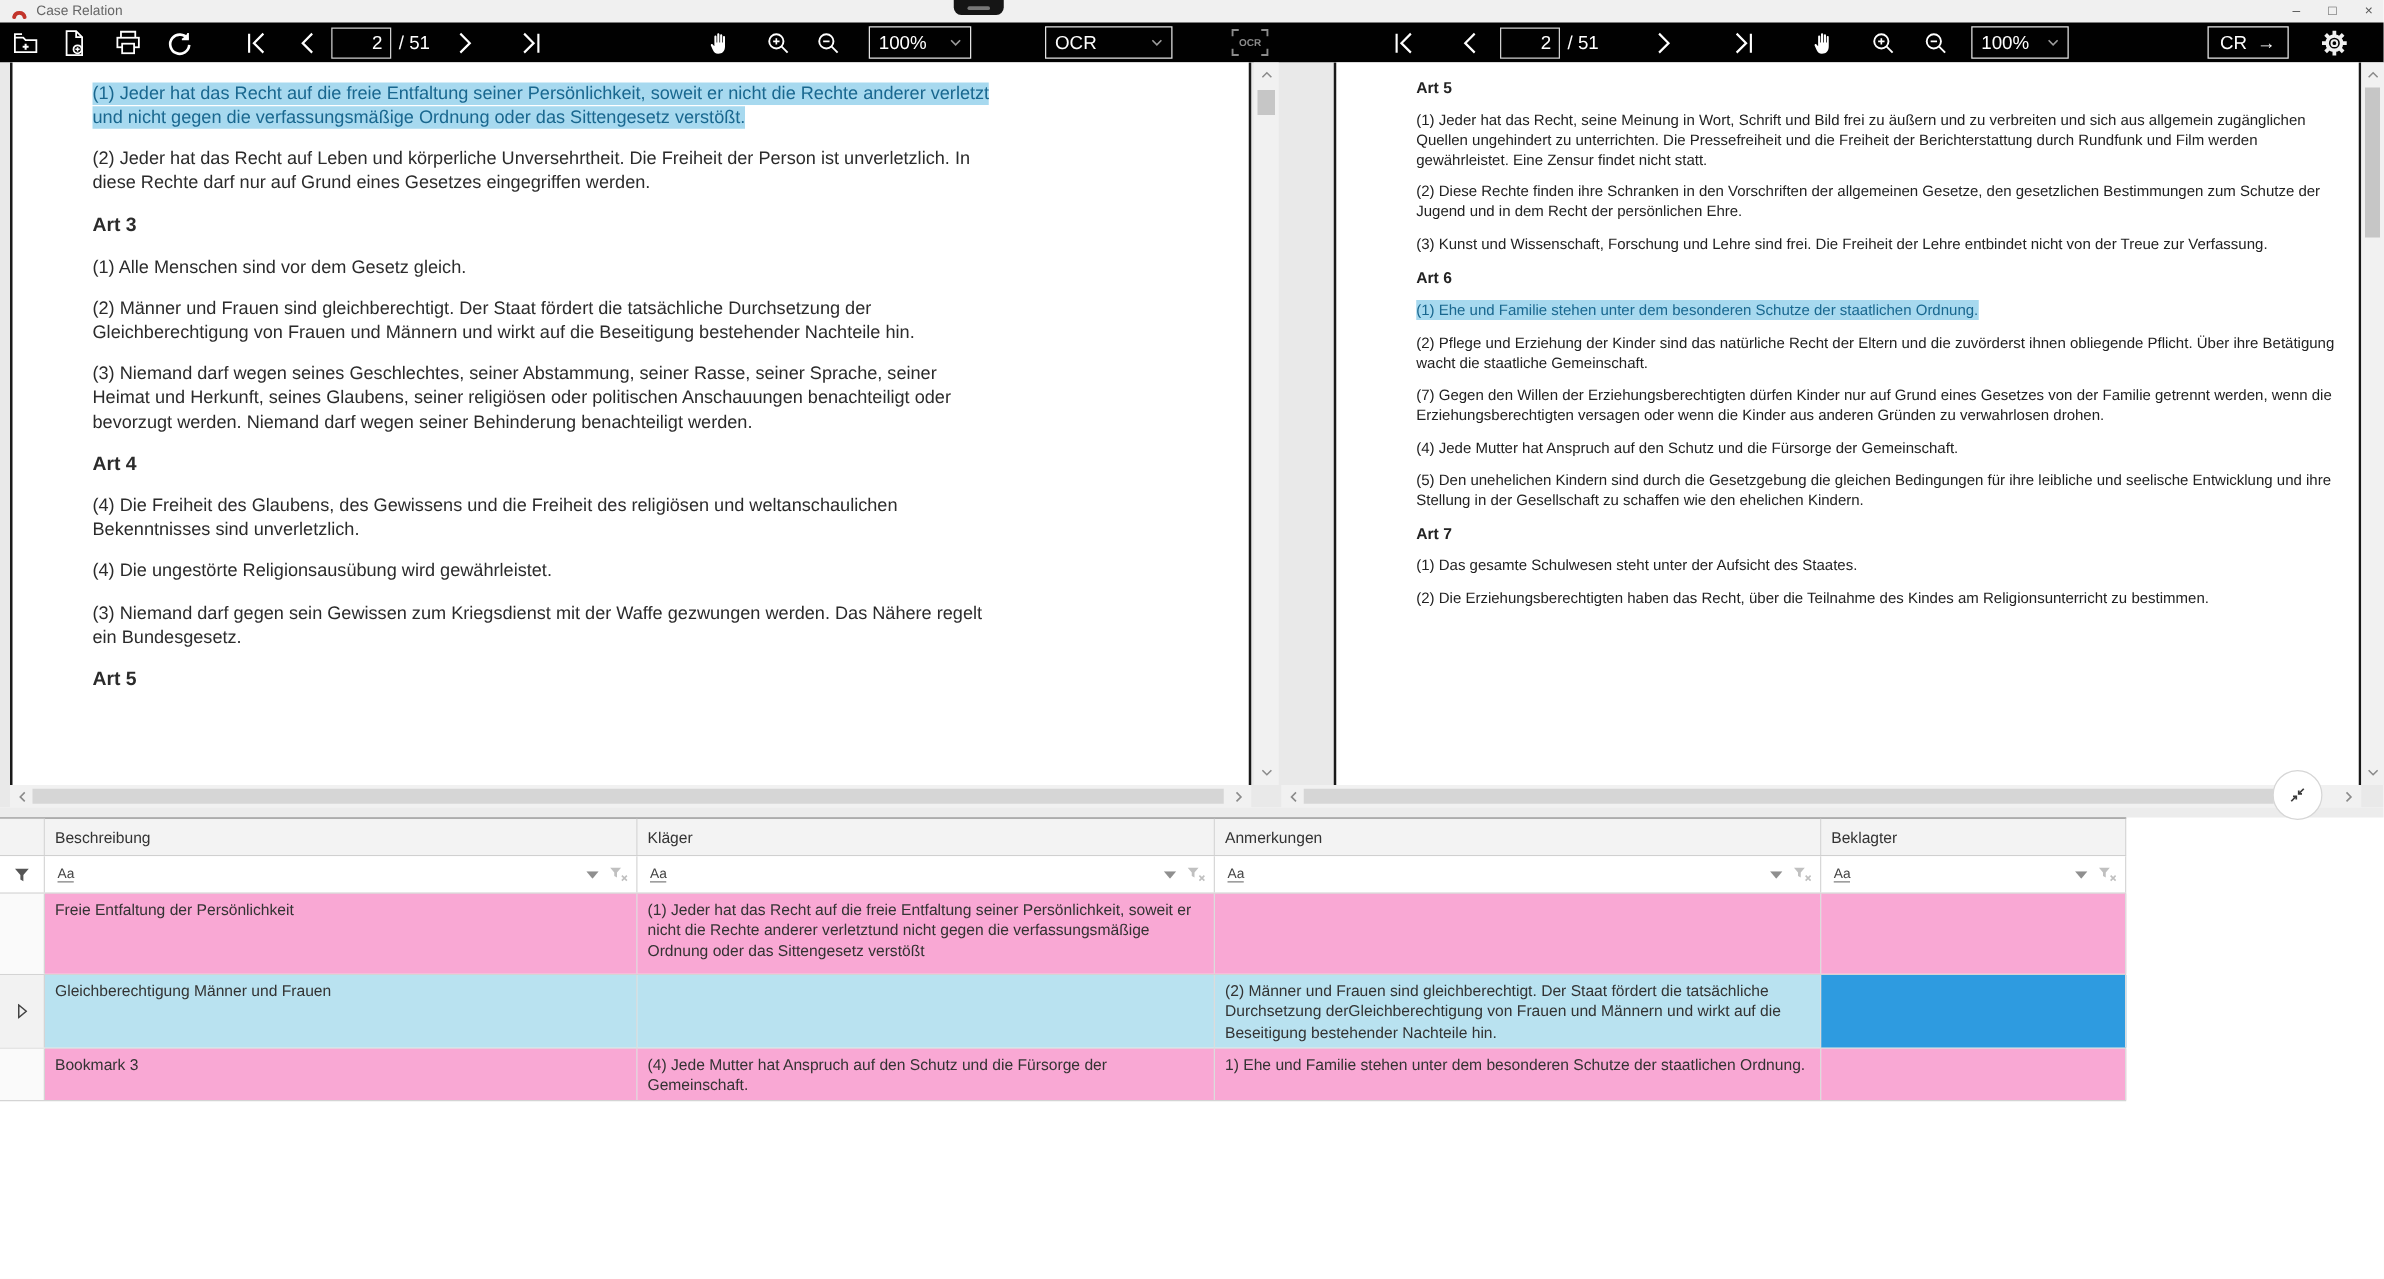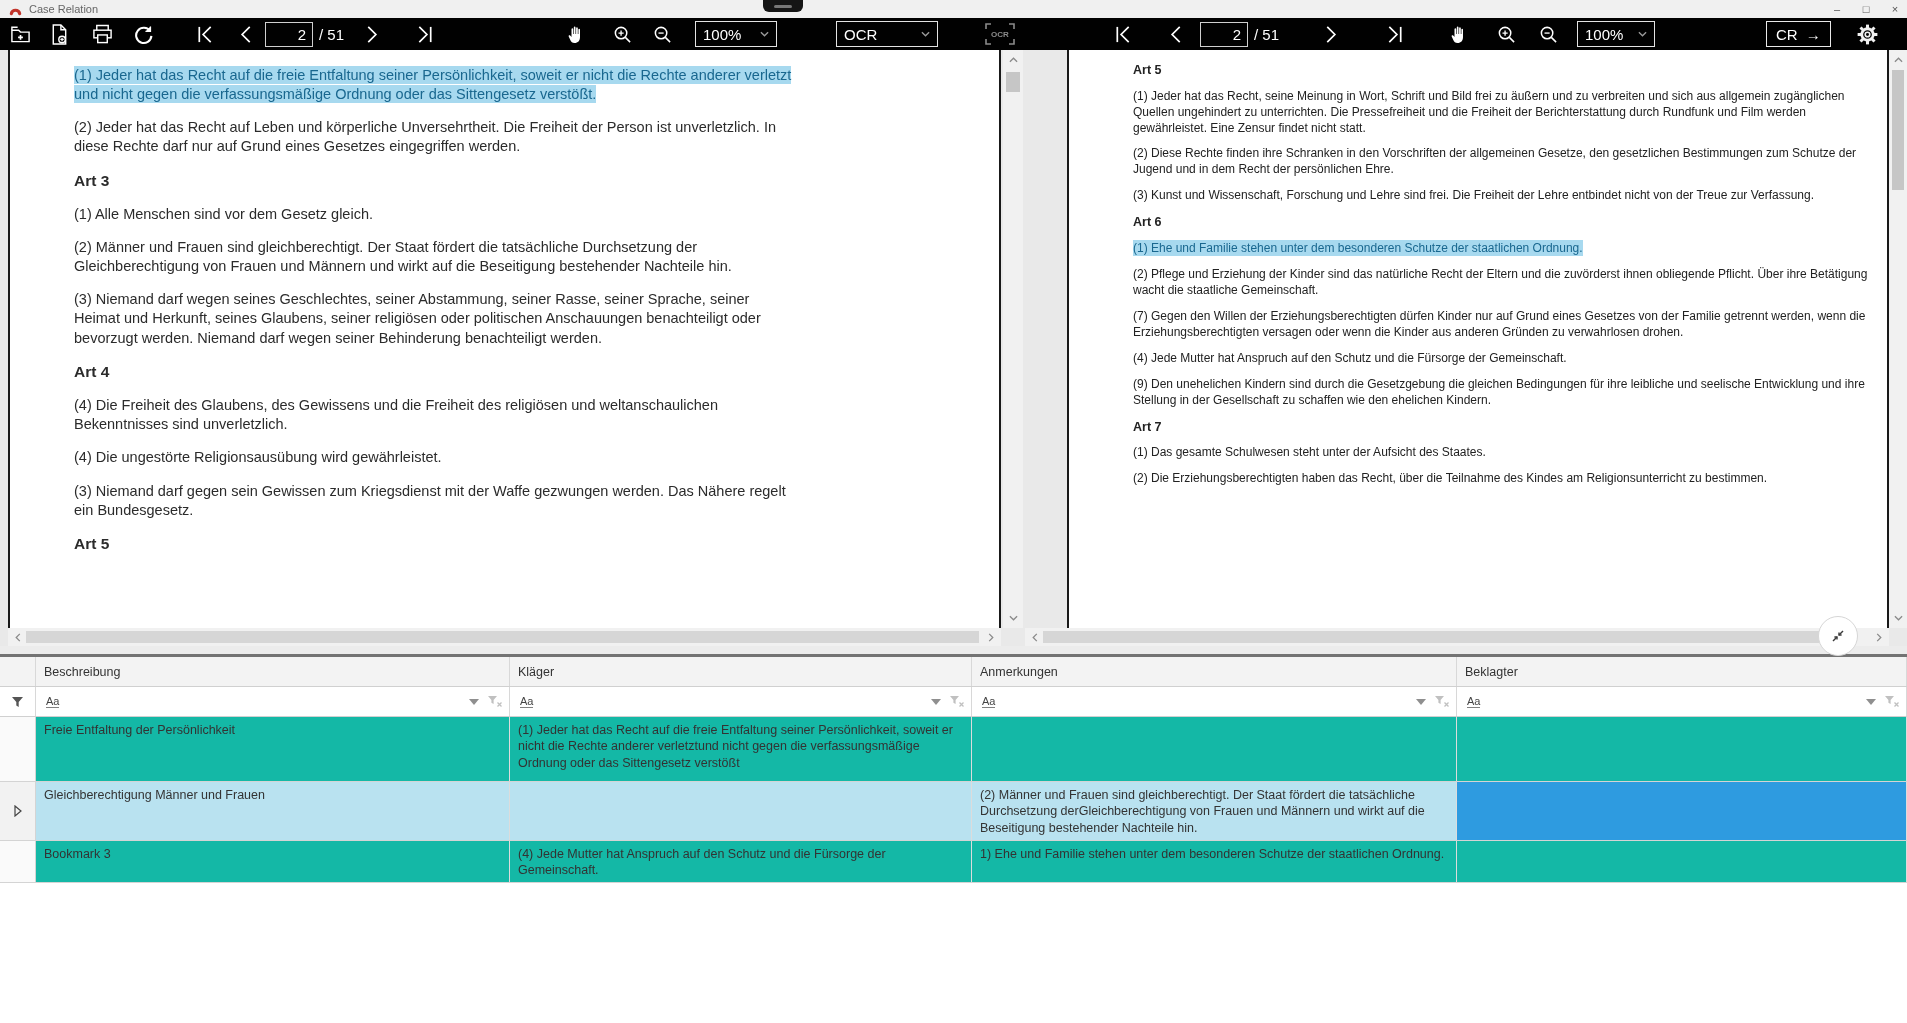--- a/index.html
+++ b/index.html
@@ -57,36 +57,36 @@
   .sb-arrow { position:absolute; width:16px; height:16px; display:flex; align-items:center; justify-content:center; }
   .vthumb { position:absolute; left:3px; right:3px; background:#c6c6c6; }
   .hthumb { position:absolute; top:3px; bottom:3px; background:#d6d6d6; }
 
   .collapse-btn { position:absolute; left:1818px; top:616px; width:40px; height:40px; border-radius:50%;
                   background:#fff; border:1px solid #d6d6d6; display:flex; align-items:center; justify-content:center;
                   z-index:6; }
 
   
   .table-gap { height:8px; background:#ececec; }
-  .grid-table { width:1907px; border-top:3px solid #737373; font-size:12.5px; color:#333; }
+  .grid-table { width:1701px; border-top:1px solid #737373; font-size:12.5px; color:#333; }
   .grow { display:grid; grid-template-columns:36px 474px 462px 485px 1fr; }
   .thead { background:#f3f3f3; border-bottom:1px solid #d0d0d0; height:30px; }
   .th { display:flex; align-items:center; padding-left:8px; border-right:1px solid #d8d8d8; font-size:12.5px; color:#333; }
   .tg-head { border-right:1px solid #d8d8d8; background:#f3f3f3; }
   .tfilter { background:#fff; border-bottom:1px solid #d0d0d0; height:30px; }
   .tf { display:flex; align-items:center; padding:0 6px 0 10px; border-right:1px solid #d8d8d8; }
   .tf .aa { font-size:11px; color:#444; border-bottom:1px solid #808080; line-height:1.1;text-align:center; }
   .tf .sp { flex:1; }
   .tf svg { margin-left:9px; }
   .tg-filter { display:flex; align-items:center; justify-content:center; border-right:1px solid #d8d8d8; }
   .trow { border-bottom:1px solid #d4d4d4; }
   .tg { display:flex; align-items:center; justify-content:center; background:#fafafa; border-right:1px solid #d4d4d4; }
   .marker { visibility:hidden; }
   .marker.show { visibility:visible; }
-  .td { padding:5px 8px 4px 8px; line-height:1.3; border-right:1px solid #dcdcdc; background:#14b8a6; min-height:40px; }
+  .td { padding:5px 8px 4px 8px; line-height:1.3; border-right:1px solid #dcdcdc; background:#f9a8d4; min-height:40px; }
   .trow.sel .td { background:#B9E2F0; }
   .trow.sel .tg { background:#f2f2f2; }
   .td.cellsel { background:#2E9BE0 !important; }
   .row1 .td { min-height:64px; }
 </style>
 </head>
 <body>
 
 <div class="app">
 
@@ -363,21 +363,21 @@
             <div class="par h"><span class="ptxt">Art 6</span></div>
 
             <div class="par hl"><span class="ptxt">(1) Ehe und Familie stehen unter dem besonderen Schutze der staatlichen Ordnung.</span></div>
 
             <div class="par"><span class="ptxt">(2) Pflege und Erziehung der Kinder sind das natürliche Recht der Eltern und die zuvörderst ihnen obliegende Pflicht. Über ihre Betätigung wacht die staatliche Gemeinschaft.</span></div>
 
             <div class="par"><span class="ptxt">(7) Gegen den Willen der Erziehungsberechtigten dürfen Kinder nur auf Grund eines Gesetzes von der Familie getrennt werden, wenn die Erziehungsberechtigten versagen oder wenn die Kinder aus anderen Gründen zu verwahrlosen drohen.</span></div>
 
             <div class="par"><span class="ptxt">(4) Jede Mutter hat Anspruch auf den Schutz und die Fürsorge der Gemeinschaft.</span></div>
 
-            <div class="par"><span class="ptxt">(9) Den unehelichen Kindern sind durch die Gesetzgebung die gleichen Bedingungen für ihre leibliche und seelische Entwicklung und ihre Stellung in der Gesellschaft zu schaffen wie den ehelichen Kindern.</span></div>
+            <div class="par"><span class="ptxt">(5) Den unehelichen Kindern sind durch die Gesetzgebung die gleichen Bedingungen für ihre leibliche und seelische Entwicklung und ihre Stellung in der Gesellschaft zu schaffen wie den ehelichen Kindern.</span></div>
 
             <div class="par h"><span class="ptxt">Art 7</span></div>
 
             <div class="par"><span class="ptxt">(1) Das gesamte Schulwesen steht unter der Aufsicht des Staates.</span></div>
 
             <div class="par"><span class="ptxt">(2) Die Erziehungsberechtigten haben das Recht, über die Teilnahme des Kindes am Religionsunterricht zu bestimmen.</span></div>
           </div>
       </div>
       <div class="vscroll">
         <span class="sb-arrow" style="top:2px;left:1px">

